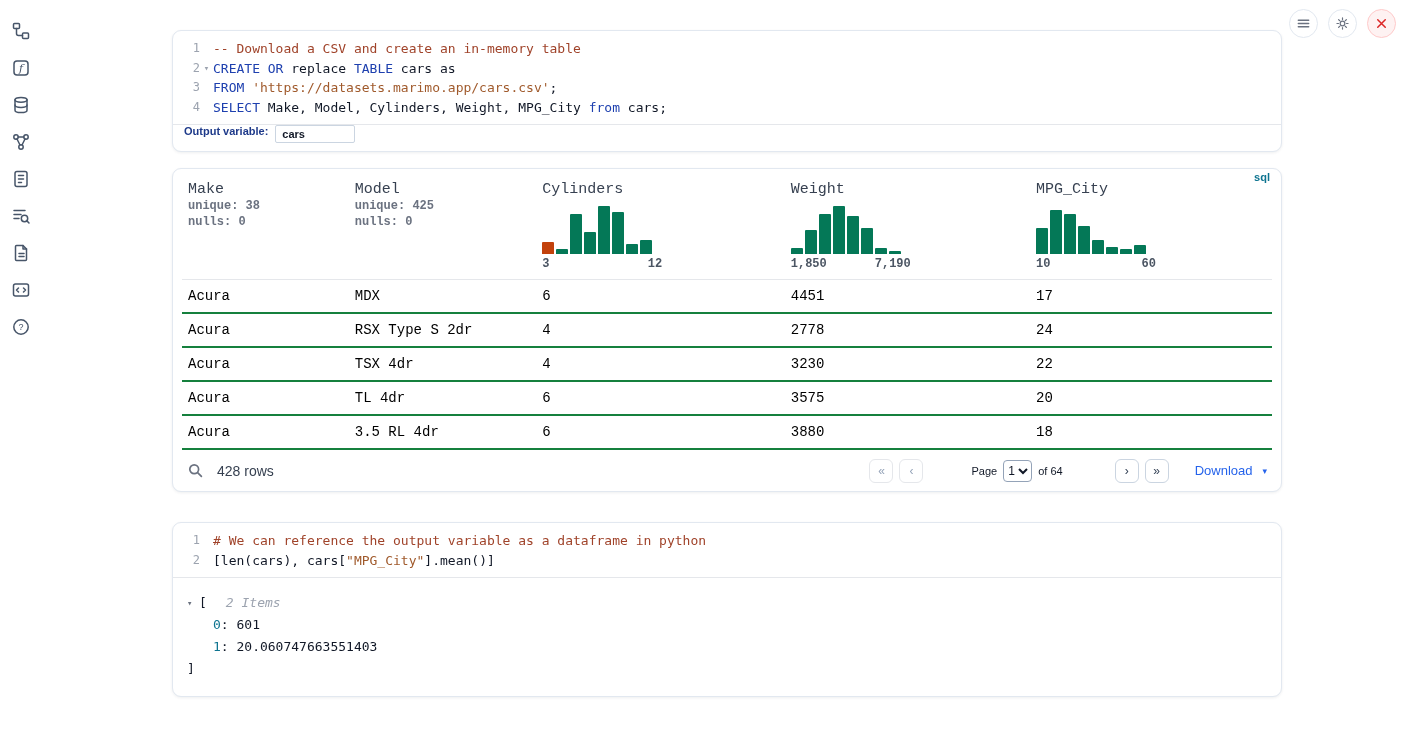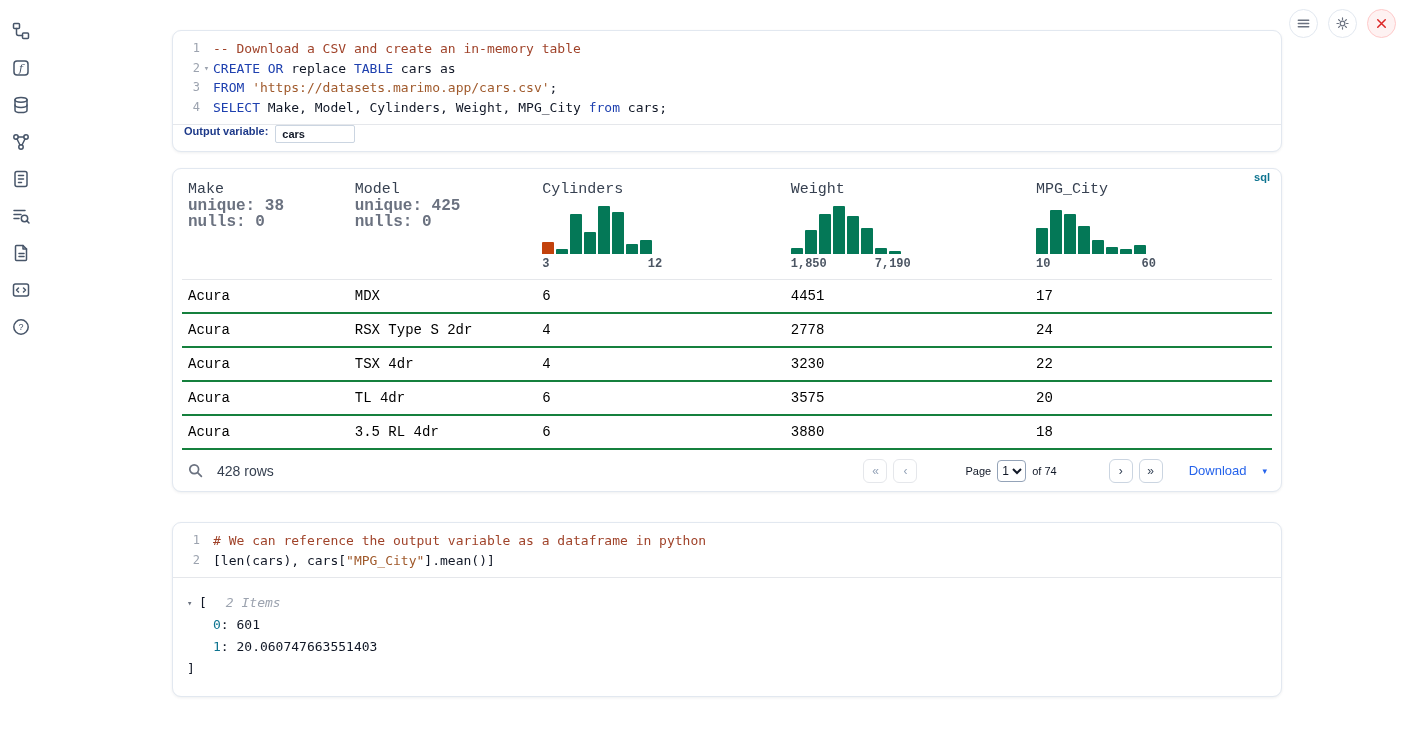--- a/index.html
+++ b/index.html
@@ -44,41 +44,41 @@
               font-size:11px; font-weight:bold; font-family:"Liberation Sans", sans-serif; color:#111827; }
   .lang-badge { margin-left:auto; font-size:11px; font-weight:600; color:#0e7490;margin-top:46px; }
 
   
   .panel { margin-top:16px; }
   .table-wrap { padding:0 9px;font-family:Liberation Mono, monospace; }
   table { width:100%; border-collapse:collapse; table-layout:fixed; }
   col.c-make{width:15.3%} col.c-model{width:17.2%} col.c-cyl{width:22.8%} col.c-weight{width:22.5%} col.c-mpg{width:22.2%}
   thead th { text-align:left; vertical-align:top; padding:12px 6px 8px 6px; border-bottom:1px solid #e5e7eb; }
   .col-name { font-size:15px; font-weight:500; color:#374151; }
-  .stat { font-size:16px; color:#6b7280; line-height:16px; }
+  .stat { font-size:12px; color:#6b7280; line-height:16px; }
   th .stat:first-of-type { margin-top:12px; }
   .hist { margin-top:6px; display:flex; align-items:flex-end; gap:2px; height:50px; width:120px; }
   .hist .bar { width:12px; background:#047857; border-radius:1px 1px 0 0; }
   .hist .bar.hl { background:#c2410c; }
   .hist-labels { width:120px; display:flex; justify-content:space-between; font-size:12px; color:#4b5563; margin-top:3px; }
   tbody td { font-size:14px; color:#000000; padding:8px 6px; border-bottom:2px solid #15803d; }
 
   .table-footer { height:41px; display:flex; align-items:center; padding:0 14px; }
   .search-icon { width:17px; height:17px; color:#6b7280; cursor:pointer; display:flex; }
   .search-icon svg { width:17px; height:17px; stroke:currentColor; fill:none; stroke-width:1.7; stroke-linecap:round; }
   .rowcount { margin-left:13px; font-size:14px; color:#374151; }
   .pager { margin-left:auto; display:flex; align-items:center; gap:6px; }
   .pg-btn { width:24px; height:24px; border-radius:6px; border:1px solid #cbd5e1; background:#fff;
             font-size:12px; color:#334155; cursor:pointer; line-height:1; }
   .pg-btn.disabled { color:#94a3b8; border-color:#e5e7eb; }
   .pg-gap { width:36px; }
   .page-label, .of-label { font-size:11px; color:#111827;text-align:right; }
   .page-select { height:22px; border:1px solid #94a3b8; border-radius:4px; font-size:12px;
                  font-family:"Liberation Sans", sans-serif; color:#111827; background:#fff; }
-  .download { margin-left:26px; display:flex; align-items:center; gap:16px; font-size:13px;
+  .download { margin-left:26px; display:flex; align-items:center; gap:10px; font-size:13px;
               color:#2563eb; text-decoration:none; cursor:pointer; }
   .download .chev { font-size:9px; }
 
   
   .py-cell { margin-top:30px; }
   .output { border-top:1px solid #e5e7eb; padding:14px 0 16px 14px;
             font-family:"DejaVu Sans Mono", monospace; font-size:13px; line-height:22px; color:#111827; }
   .tree-head { display:flex; align-items:center; }
   .tree-chev { font-size:9px; color:#6b7280; width:12px; cursor:pointer; }
   .tree-items-label { color:#9ca3af; font-style:italic; margin-left:19px; }
@@ -331,21 +331,21 @@
             <path d="M10.6 10.6l3.8 3.8"></path>
           </svg>
       </span>
       <span class="rowcount">428 rows</span>
       <div class="pager">
         <button class="pg-btn disabled">«</button>
         <button class="pg-btn disabled">‹</button>
         <span class="pg-gap"></span>
         <span class="page-label">Page</span>
         <select class="page-select"><option id="page-option">1</option></select>
-        <span class="of-label">of 74</span>
+        <span class="of-label">of 64</span>
         <span class="pg-gap" style="width:40px"></span>
         <button class="pg-btn">›</button>
         <button class="pg-btn">»</button>
       </div>
       <a class="download">
         <span>Download</span>
         <span class="chev">▾</span>
       </a>
     </div>
   </section>

